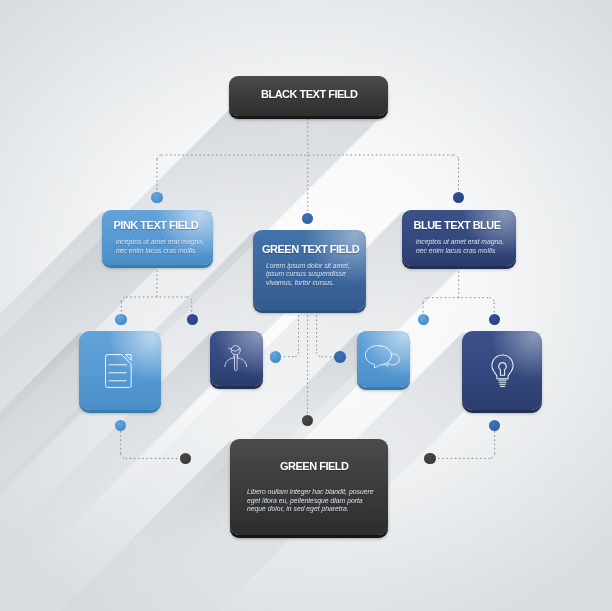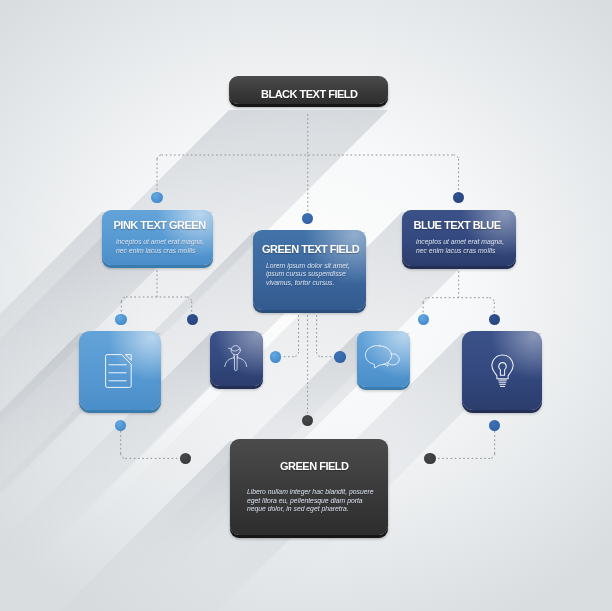--- a/index.html
+++ b/index.html
@@ -122,26 +122,26 @@
     <span class="dot c-md" style="left:334.2px;top:351.3px;"></span>
     <span class="dot c-lt" style="left:417.6px;top:313.9px;"></span>
     <span class="dot c-nv" style="left:488.8px;top:313.9px;"></span>
     <span class="dot c-lt" style="left:115px;top:419.9px;"></span>
     <span class="dot c-md" style="left:489px;top:419.9px;"></span>
     <span class="dot c-dk" style="left:180.1px;top:452.7px;width:11.4px;height:11.4px;"></span>
     <span class="dot c-dk" style="left:302px;top:414.7px;width:11.4px;height:11.4px;"></span>
     <span class="dot c-dk" style="left:424.3px;top:452.7px;width:11.4px;height:11.4px;"></span>
   </div>
 
-  <div class="card dark" style="left:229px;top:76px;width:159px;height:28px;">
+  <div class="card dark" style="left:229px;top:76px;width:159px;height:40px;">
     <div class="t" style="left:32px;top:13px;">BLACK TEXT FIELD</div>
   </div>
 
   <div class="card blue-lt" style="left:102px;top:210px;width:111px;height:55px;">
-    <div class="t" style="left:11.5px;top:10px;">PINK TEXT GREEN</div>
+    <div class="t" style="left:11.5px;top:10px;">PINK TEXT FIELD</div>
     <div class="b" style="left:14px;top:28px;">inceptos ut amet erat magna,
 nec enim lacus cras mollis</div>
   </div>
 
   <div class="card blue-md" style="left:253px;top:230px;width:113px;height:80px;">
     <div class="t" style="left:9px;top:13.5px;">GREEN TEXT FIELD</div>
     <div class="b" style="left:13px;top:31.5px;">Lorem ipsum dolor sit amet,
 ipsum cursus suspendisse
 vivamus, tortor cursus.</div>
   </div>

